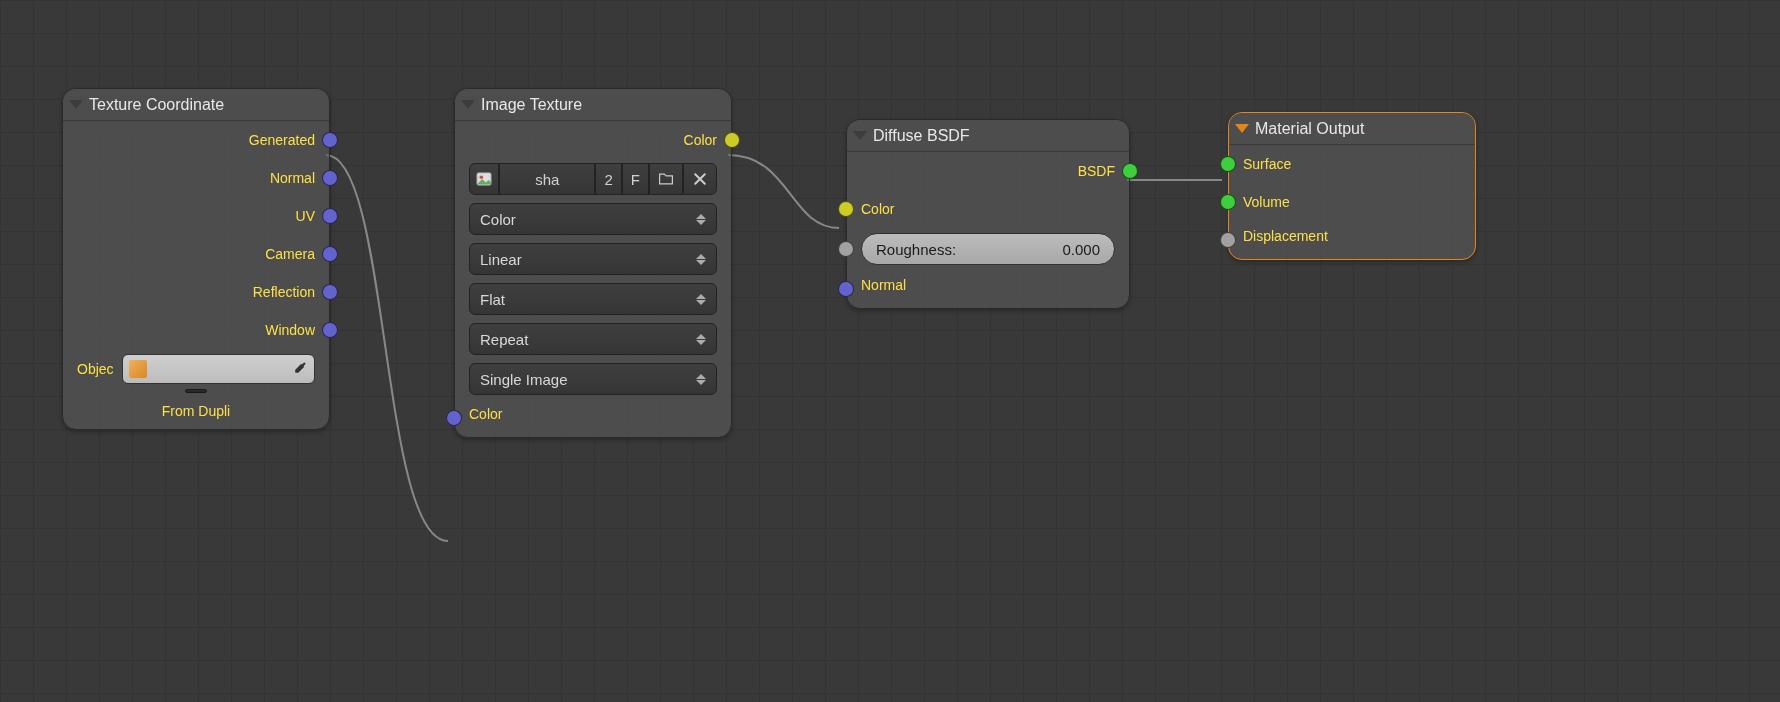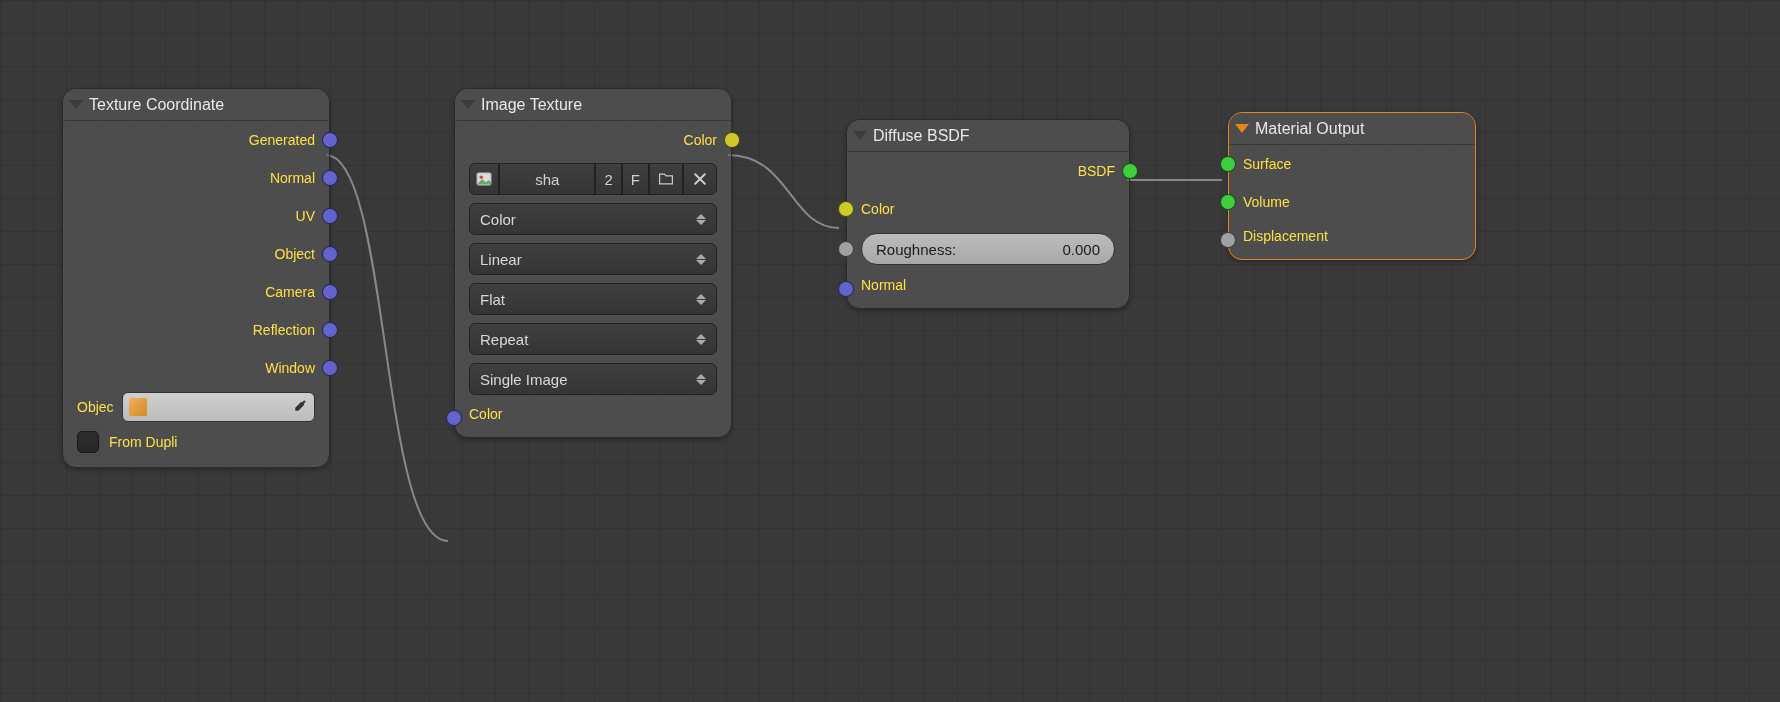--- a/index.html
+++ b/index.html
@@ -165,45 +165,41 @@
   </div>
   <div class="row right">
     <span class="label">Normal</span>
     <span class="socket out sock-vector"></span>
   </div>
   <div class="row right">
     <span class="label">UV</span>
     <span class="socket out sock-vector"></span>
   </div>
   <div class="row right">
-    <span class="label">Object</span>
-    <span class="socket out sock-vector"></span>
-  </div>
-  <div class="row right">
     <span class="label">Camera</span>
     <span class="socket out sock-vector"></span>
   </div>
   <div class="row right">
     <span class="label">Reflection</span>
     <span class="socket out sock-vector"></span>
   </div>
   <div class="row right">
     <span class="label">Window</span>
     <span class="socket out sock-vector"></span>
   </div>
   <div class="row" style="gap:8px; height:40px;">
     <span class="label">Objec</span>
     <div class="obj-field">
       <span class="cube-ico"></span>
       <svg width="18" height="18" viewBox="0 0 24 24">
           <path d="M19 3l2 2-3 3 1 1-8 8H7v-4l8-8 1 1 3-3z" fill="#333"></path>
         </svg>
     </div>
   </div>
-  <div class="row" style="gap:10px; height:40px; padding-bottom:10px;">
+  <div class="row" style="gap:10px; height:40px; padding-bottom:10px;flex-direction:column;">
     <div class="checkbox"></div>
     <span class="label">From Dupli</span>
   </div>
 </div>
 
 <div class="node" style="left:454px; top:88px; width:278px;">
   <div class="node-header">
     <span class="tri"></span>
     <span class="node-title">Image Texture</span>
   </div>

